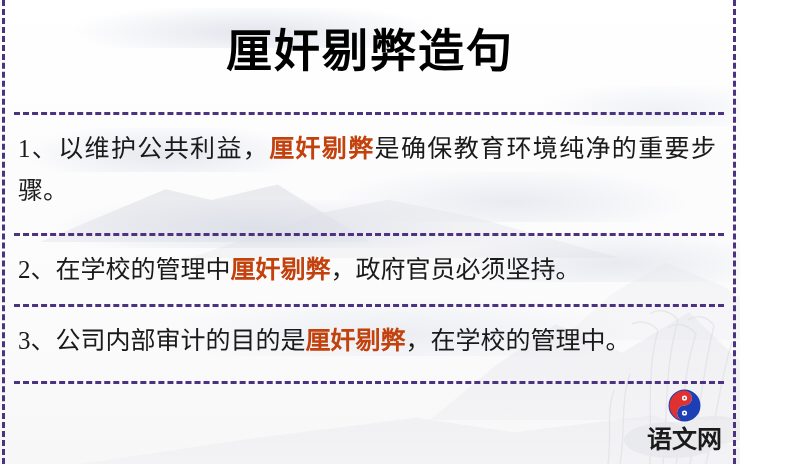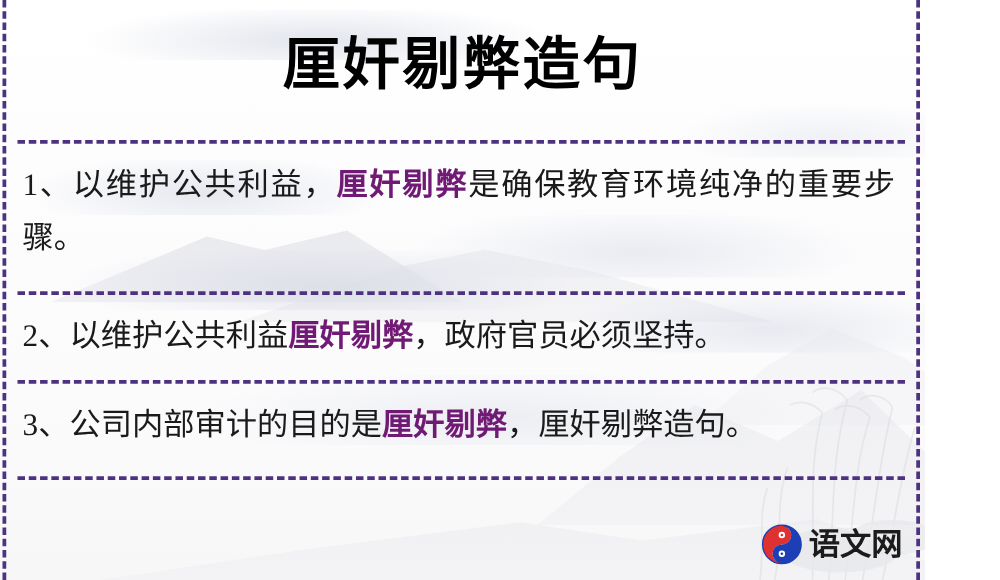--- a/index.html
+++ b/index.html
@@ -106,37 +106,38 @@
     position: absolute;
     left: 18px;
     right: 24px;
     font-size: 25px;
     line-height: 42px;
     color: #1a1a1a;
     text-align: justify;
     font-family: "Liberation Serif", "DejaVu Serif", serif;
   }
   .sentence .idiom {
-    color: #701a75;
+    color: #c2410c;
     font-weight: bold;
   }
 
   #sentence-1 { top: 128px; }
   #sentence-2 { top: 249px; }
   #sentence-3 { top: 320px; }
 
   
   .logo {
     position: absolute;
     right: 18px;
     bottom: 12px;
     display: flex;
     align-items: center;
     gap: 5px;
     z-index: 4;
+    flex-direction: column;
   }
   .logo-mark { width: 33px; height: 33px; display: block; }
   .logo-text {
     font-size: 25px;
     font-weight: bold;
     color: #1b1b1b;
     letter-spacing: 0px;
     font-family: "DejaVu Sans", "Liberation Sans", sans-serif;
     line-height: 1;
   }
@@ -192,25 +193,25 @@
 
   <div class="content">
 
     <div class="title">厘奸剔弊造句</div>
 
     <div class="sentence" id="sentence-1">
       <span>1、</span><span>以维护公共利益，</span><span class="idiom">厘奸剔弊</span><span>是确保教育环境纯净的重要步骤。</span>
     </div>
 
     <div class="sentence" id="sentence-2">
-      <span>2、</span><span>以维护公共利益</span><span class="idiom">厘奸剔弊</span><span>，政府官员必须坚持。</span>
+      <span>2、</span><span>在学校的管理中</span><span class="idiom">厘奸剔弊</span><span>，政府官员必须坚持。</span>
     </div>
 
     <div class="sentence" id="sentence-3">
-      <span>3、</span><span>公司内部审计的目的是</span><span class="idiom">厘奸剔弊</span><span>，厘奸剔弊造句。</span>
+      <span>3、</span><span>公司内部审计的目的是</span><span class="idiom">厘奸剔弊</span><span>，在学校的管理中。</span>
     </div>
 
   </div>
 
   <div class="logo">
     <svg class="logo-mark" viewBox="0 0 64 64">
       <circle cx="32" cy="32" r="29" fill="none" stroke="#1d3fb5" stroke-width="4"></circle>
       <path d="M32 3 A29 29 0 0 0 32 61 A14.5 14.5 0 0 1 32 32 A14.5 14.5 0 0 0 32 3 Z" fill="#e03131"></path>
       <path d="M32 61 A29 29 0 0 0 32 3 A14.5 14.5 0 0 1 32 32 A14.5 14.5 0 0 0 32 61 Z" fill="#1d3fb5"></path>
       <circle cx="32" cy="17.5" r="5" fill="#ffffff"></circle>

